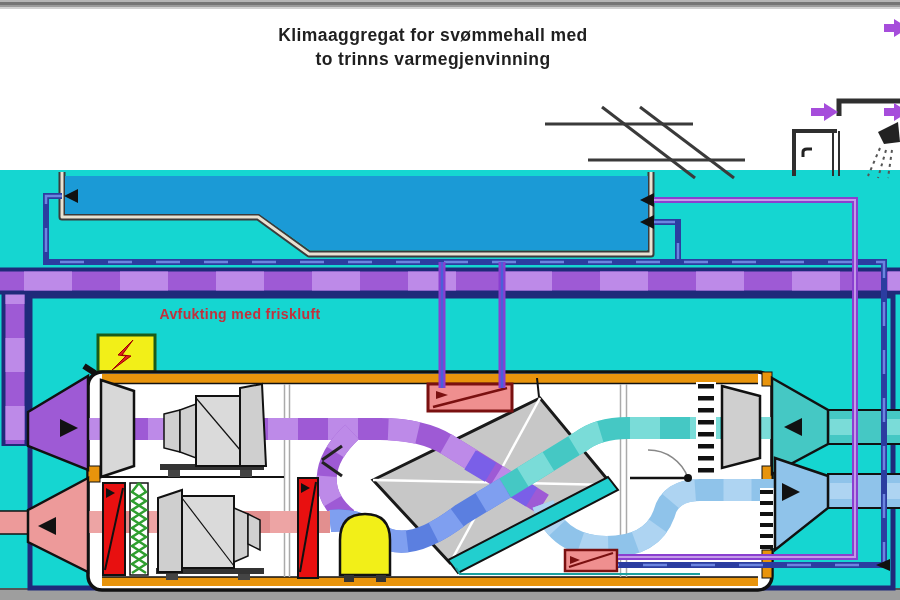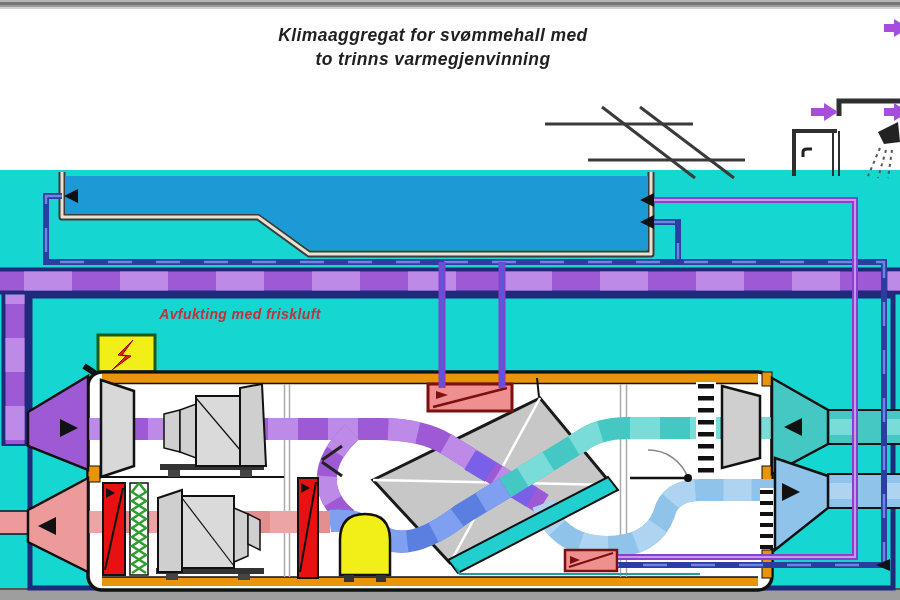--- a/index.html
+++ b/index.html
@@ -1,17 +1,17 @@
 <!DOCTYPE html>
 <html><head>
 <meta charset="utf-8">
 <style>
   html,body{margin:0;padding:0;width:900px;height:600px;overflow:hidden;background:#fff;
     font-family:"Liberation Sans", sans-serif;}
-  .stage{position:relative;width:900px;height:600px;font-style:italic;}
+  .stage{position:relative;width:900px;height:600px;}
   svg{display:block;}
   .title-text{font-family:"Liberation Sans", sans-serif;font-weight:bold;font-size:17.5px;fill:#1f1f1f;letter-spacing:.4px;}
   .room-label{font-family:"Liberation Sans", sans-serif;font-weight:bold;font-size:14px;fill:#c2303c;letter-spacing:.4px;}
 </style>
 </head>
 <body>
 
 <div class="stage">
 <svg width="900" height="600" viewBox="0 0 900 600">
 

